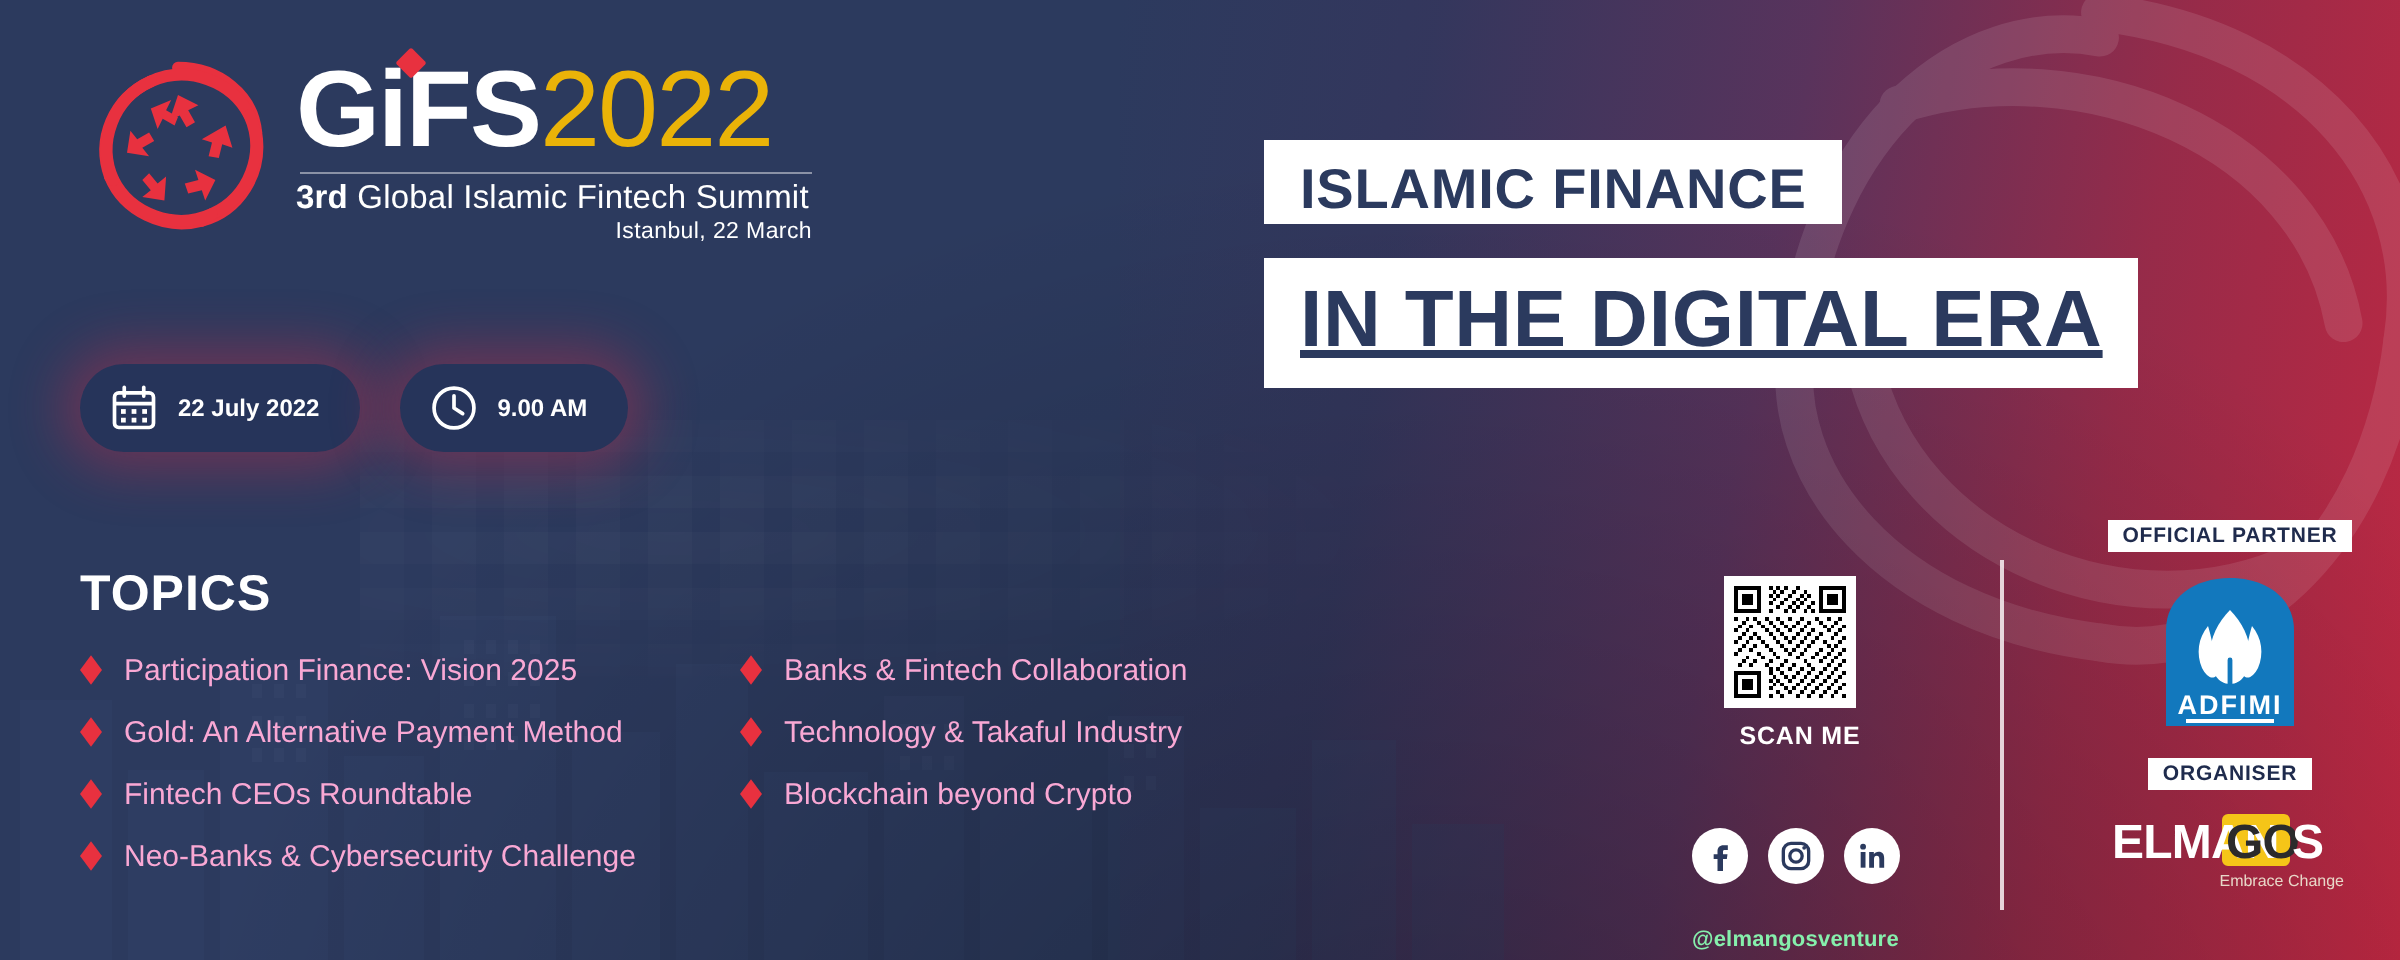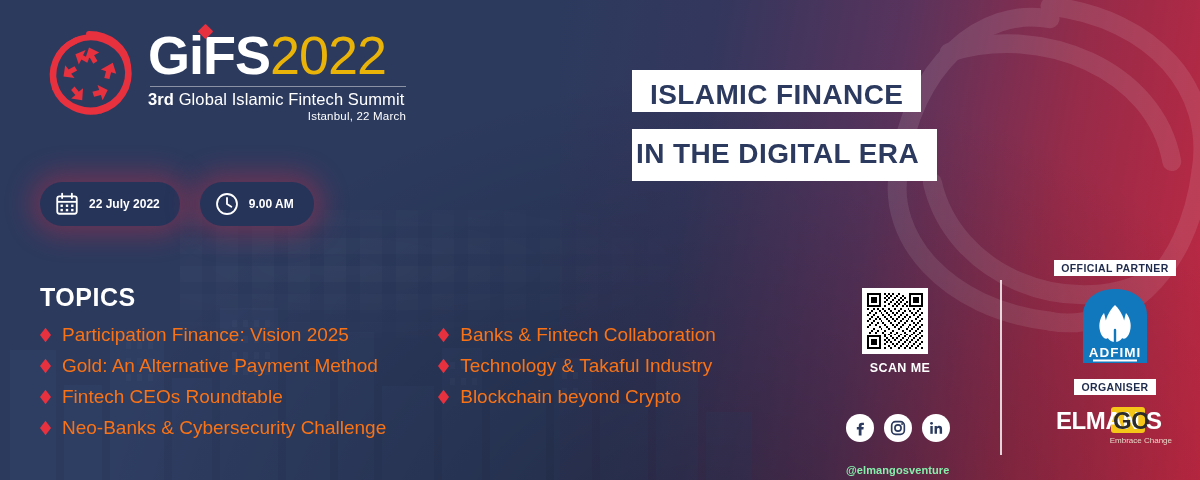--- a/index.html
+++ b/index.html
@@ -58,27 +58,27 @@
   }
   .pill .ico{width:26px;height:26px;flex:none;}
   .pill-txt{font-size:12px;font-weight:bold;color:#fff;line-height:1.25;white-space:pre-line;}
 
   
   .topics-head{position:absolute;left:40px;top:283px;font-size:25px;font-weight:bold;color:#fff;letter-spacing:.5px;}
   .topics-cols{position:absolute;left:40px;top:320px;display:flex;gap:52px;}
   .tcol{display:flex;flex-direction:column;gap:1px;}
   .titem{display:flex;align-items:center;gap:11px;height:30px;}
   .bullet{width:11px;height:16px;flex:none;}
-  .tlabel{font-size:19px;color:#f97316;font-weight:300;white-space:nowrap;}
+  .tlabel{font-size:15px;color:#f9a8d4;font-weight:300;white-space:nowrap;}
 
   
   .headline{position:absolute;left:632px;top:70px;}
   .hbox{background:#ffffff;color:#2b3a5e;font-weight:bold;display:inline-block;}
   .hbox1{font-size:28px;letter-spacing:.4px;padding:9px 18px 1px 18px;}
-  .hbox2{font-size:28px;letter-spacing:.4px;padding:9px 18px 11px 4px;margin-top:17px;}
+  .hbox2{font-size:40px;letter-spacing:.4px;padding:9px 18px 11px 18px;margin-top:17px;text-decoration:underline;}
 
   
   .qr-wrap{position:absolute;left:862px;top:288px;width:76px;text-align:center;}
   .qr-card{background:#ffffff;padding:5px;width:66px;height:66px;box-sizing:border-box;}
   .qr-label{margin-top:7px;font-size:12.5px;font-weight:bold;color:#ffffff;letter-spacing:.4px;}
   .social{position:absolute;left:846px;top:414px;}
   .social-row{display:flex;gap:10px;}
   .sicon{width:28px;height:28px;border-radius:50%;background:#fff;display:flex;align-items:center;justify-content:center;}
   .handle{margin-top:22px;font-size:11px;font-weight:bold;color:#86efac;letter-spacing:.1px;}
 

